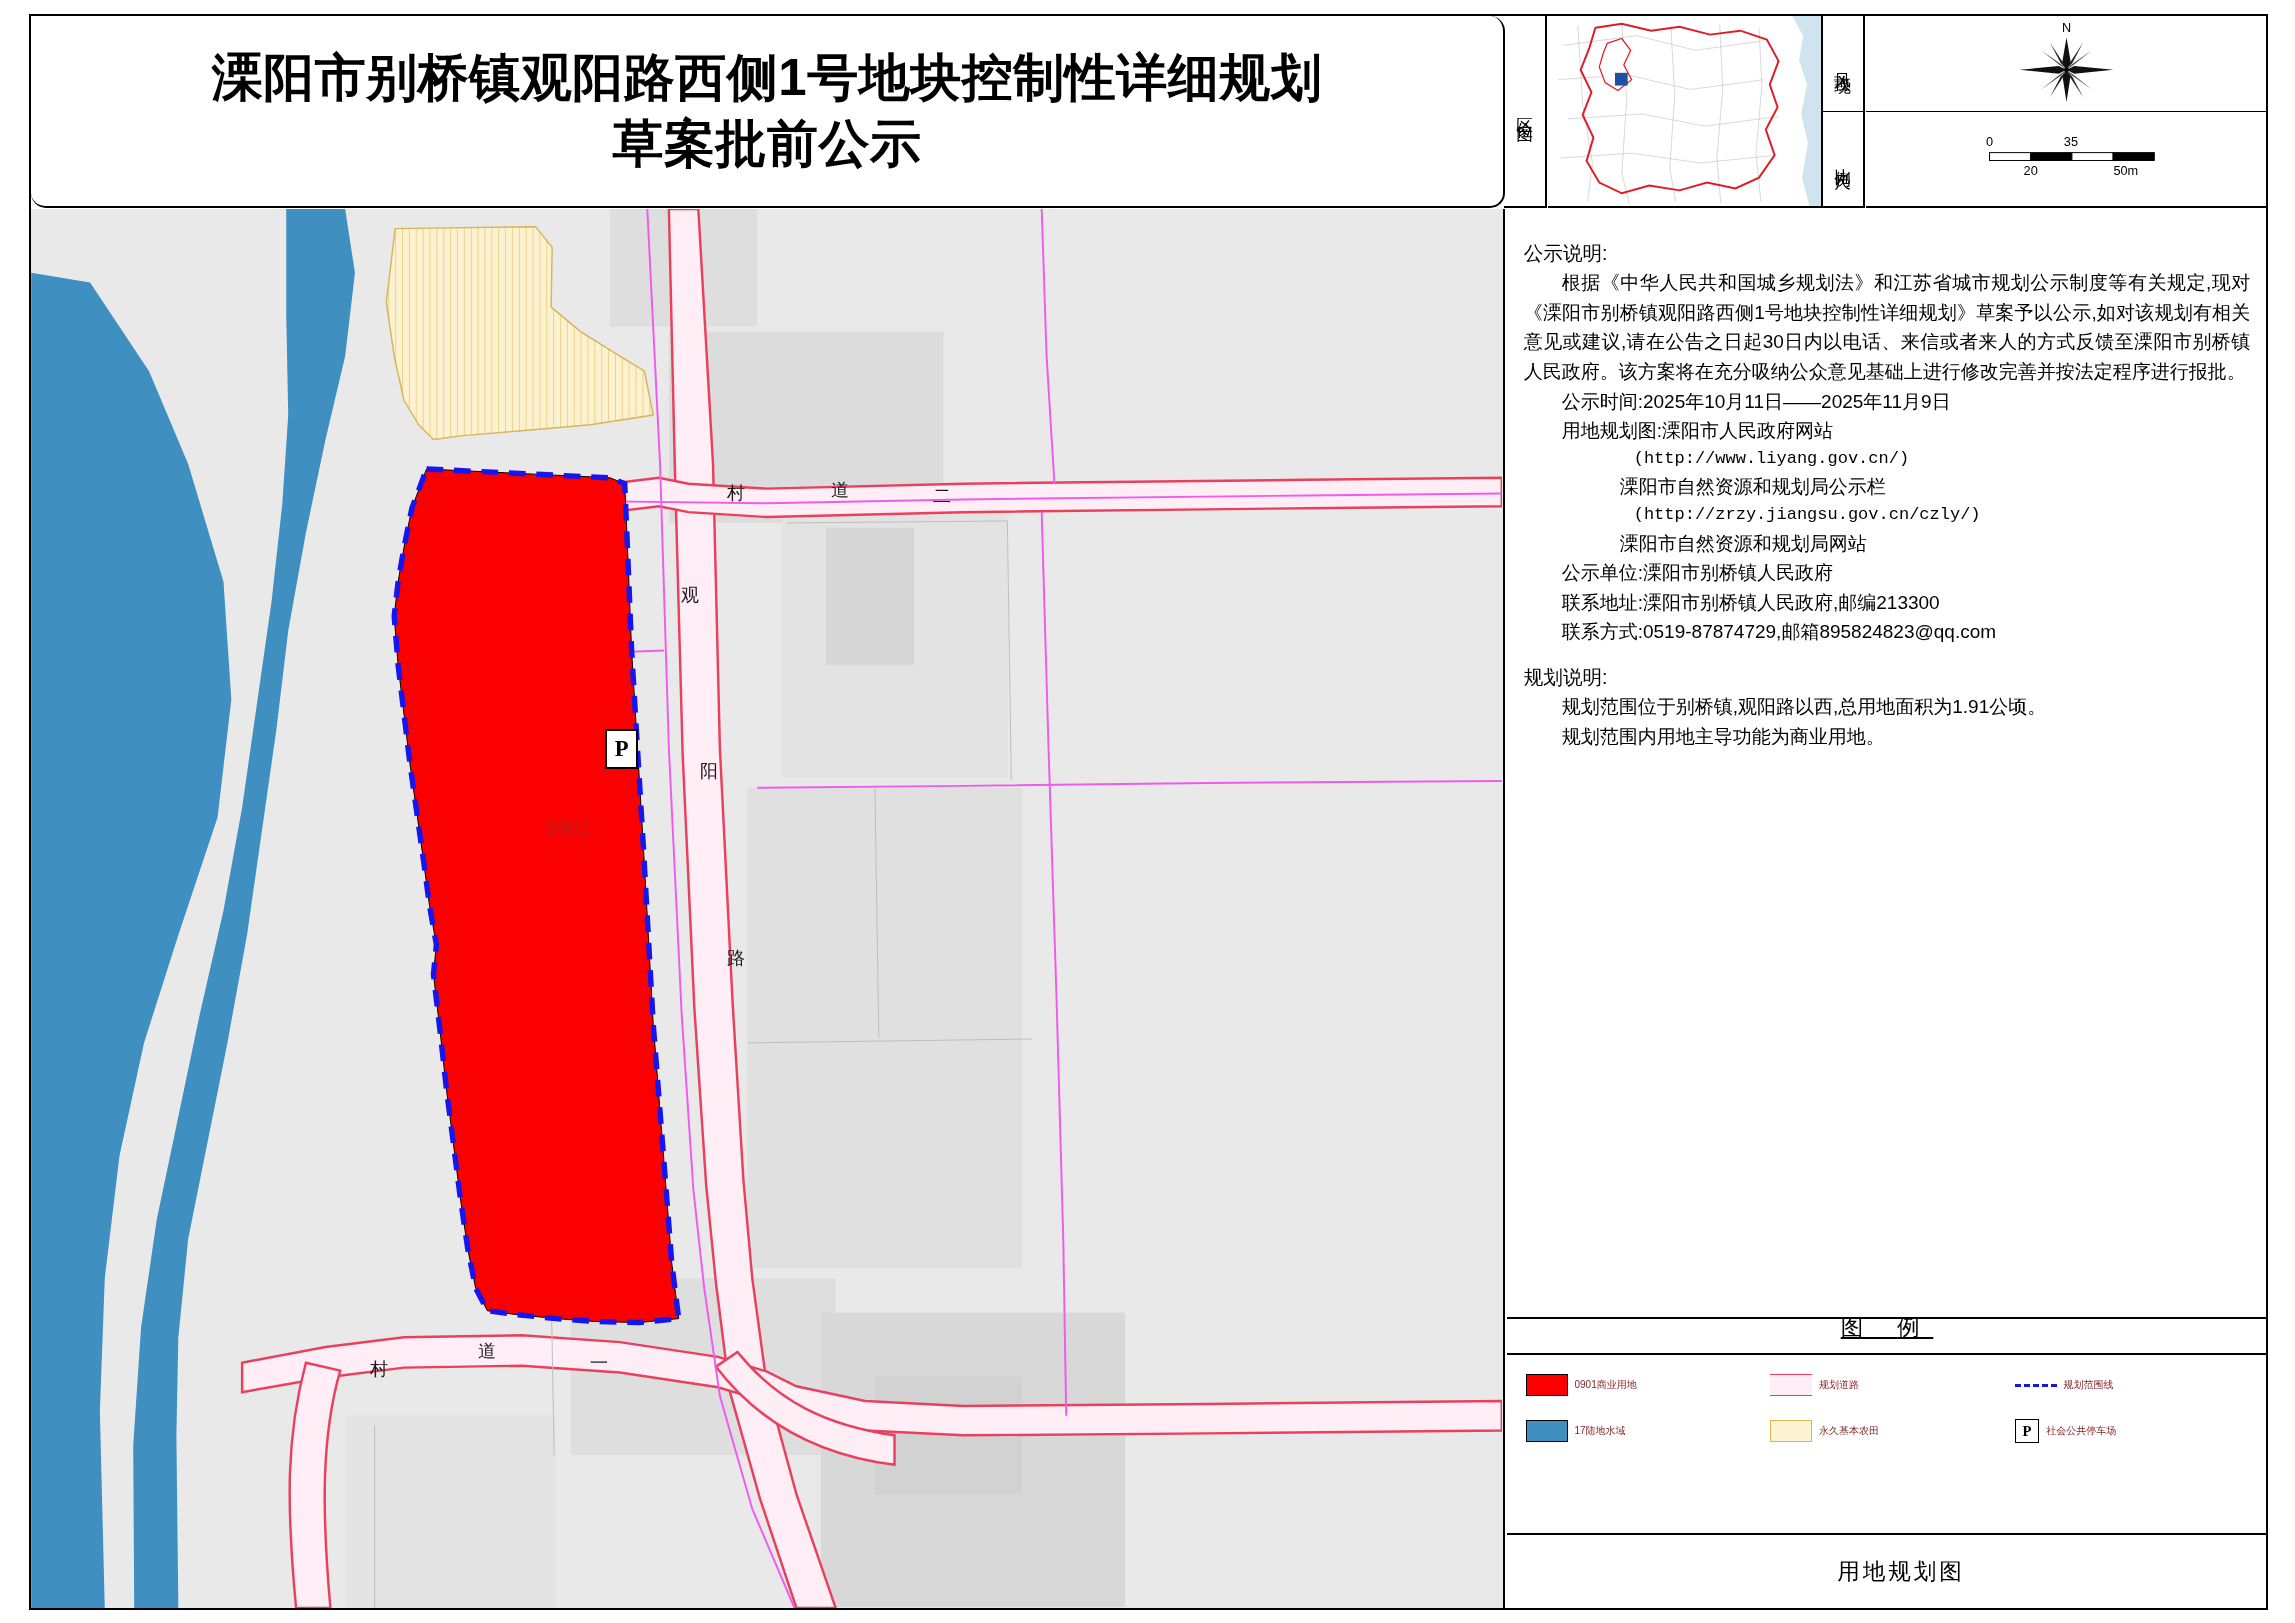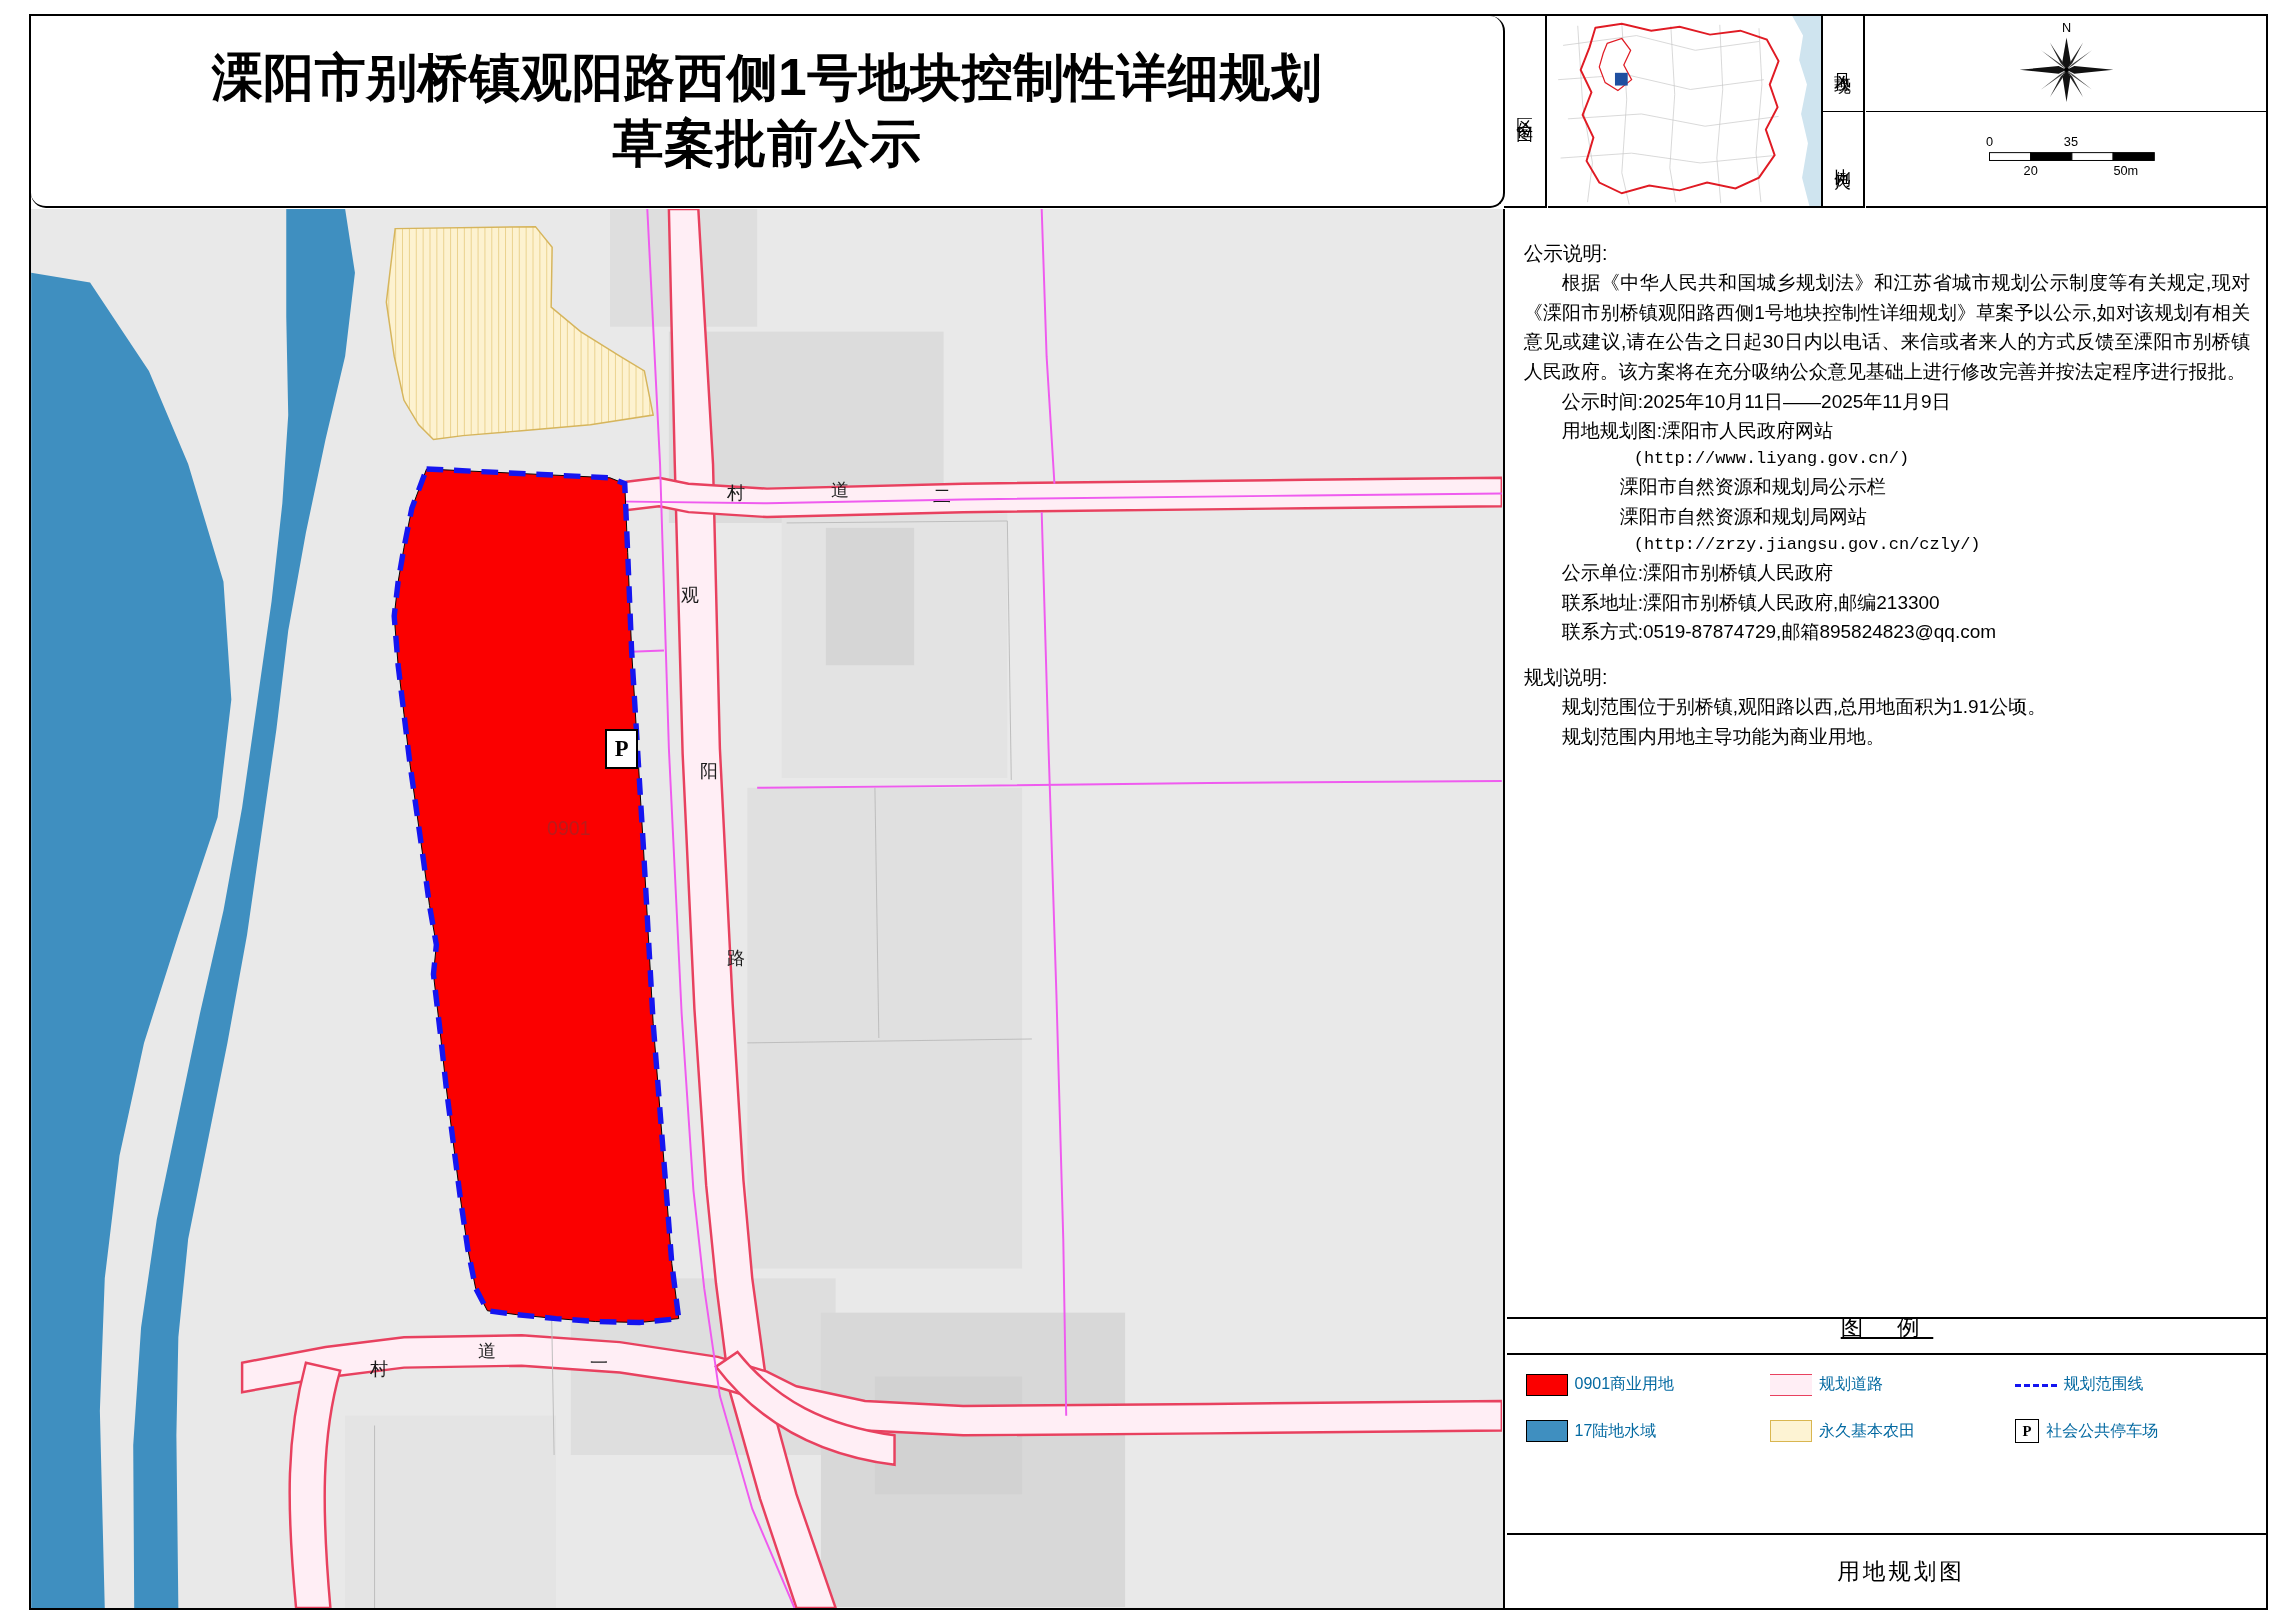--- a/index.html
+++ b/index.html
@@ -231,22 +231,22 @@
     grid-template-columns: 1fr 1fr 1fr;
     row-gap: 22.6px;
     column-gap: 2px;
   }
   .legend-item {
     display: flex;
     align-items: center;
     gap: 6.9px;
   }
   .legend-item .lbl {
-    font-size: 16px;
-    color: #0369a1;
+    font-size: 10px;
+    color: #7f1d1d;
     white-space: nowrap;
   }
   .sw {
     width: 42px;
     height: 22.6px;
     box-sizing: border-box;
     flex: 0 0 auto;
   }
   .sw-red { background: #fb0000; border: 1px solid #000; }
   .sw-water { background: #3f8fc0; border: 1px solid #000; }
@@ -515,22 +515,22 @@
     <div class="p-marker" style="left:574px; top:520px;">P</div>
   </div>
 
   <div class="text-panel">
     <div class="tp-head">公示说明:</div>
     <div class="tp-para">根据《中华人民共和国城乡规划法》和江苏省城市规划公示制度等有关规定,现对《溧阳市别桥镇观阳路西侧1号地块控制性详细规划》草案予以公示,如对该规划有相关意见或建议,请在公告之日起30日内以电话、来信或者来人的方式反馈至溧阳市别桥镇人民政府。该方案将在充分吸纳公众意见基础上进行修改完善并按法定程序进行报批。</div>
     <div class="tp-line">公示时间:2025年10月11日——2025年11月9日</div>
     <div class="tp-line">用地规划图:溧阳市人民政府网站</div>
     <div class="tp-line sub2">(http://www.liyang.gov.cn/)</div>
     <div class="tp-line sub">溧阳市自然资源和规划局公示栏</div>
+    <div class="tp-line sub2">(http://zrzy.jiangsu.gov.cn/czly/)</div>
     <div class="tp-line sub">溧阳市自然资源和规划局网站</div>
-    <div class="tp-line sub2">(http://zrzy.jiangsu.gov.cn/czly/)</div>
     <div class="tp-line">公示单位:溧阳市别桥镇人民政府</div>
     <div class="tp-line">联系地址:溧阳市别桥镇人民政府,邮编213300</div>
     <div class="tp-line">联系方式:0519-87874729,邮箱895824823@qq.com</div>
     <div class="spacer"></div>
     <div class="tp-head">规划说明:</div>
     <div class="tp-line" style="text-indent:38px;">规划范围位于别桥镇,观阳路以西,总用地面积为1.91公顷。</div>
     <div class="tp-line" style="text-indent:38px;">规划范围内用地主导功能为商业用地。</div>
   </div>
 
   <div class="legend-title">

